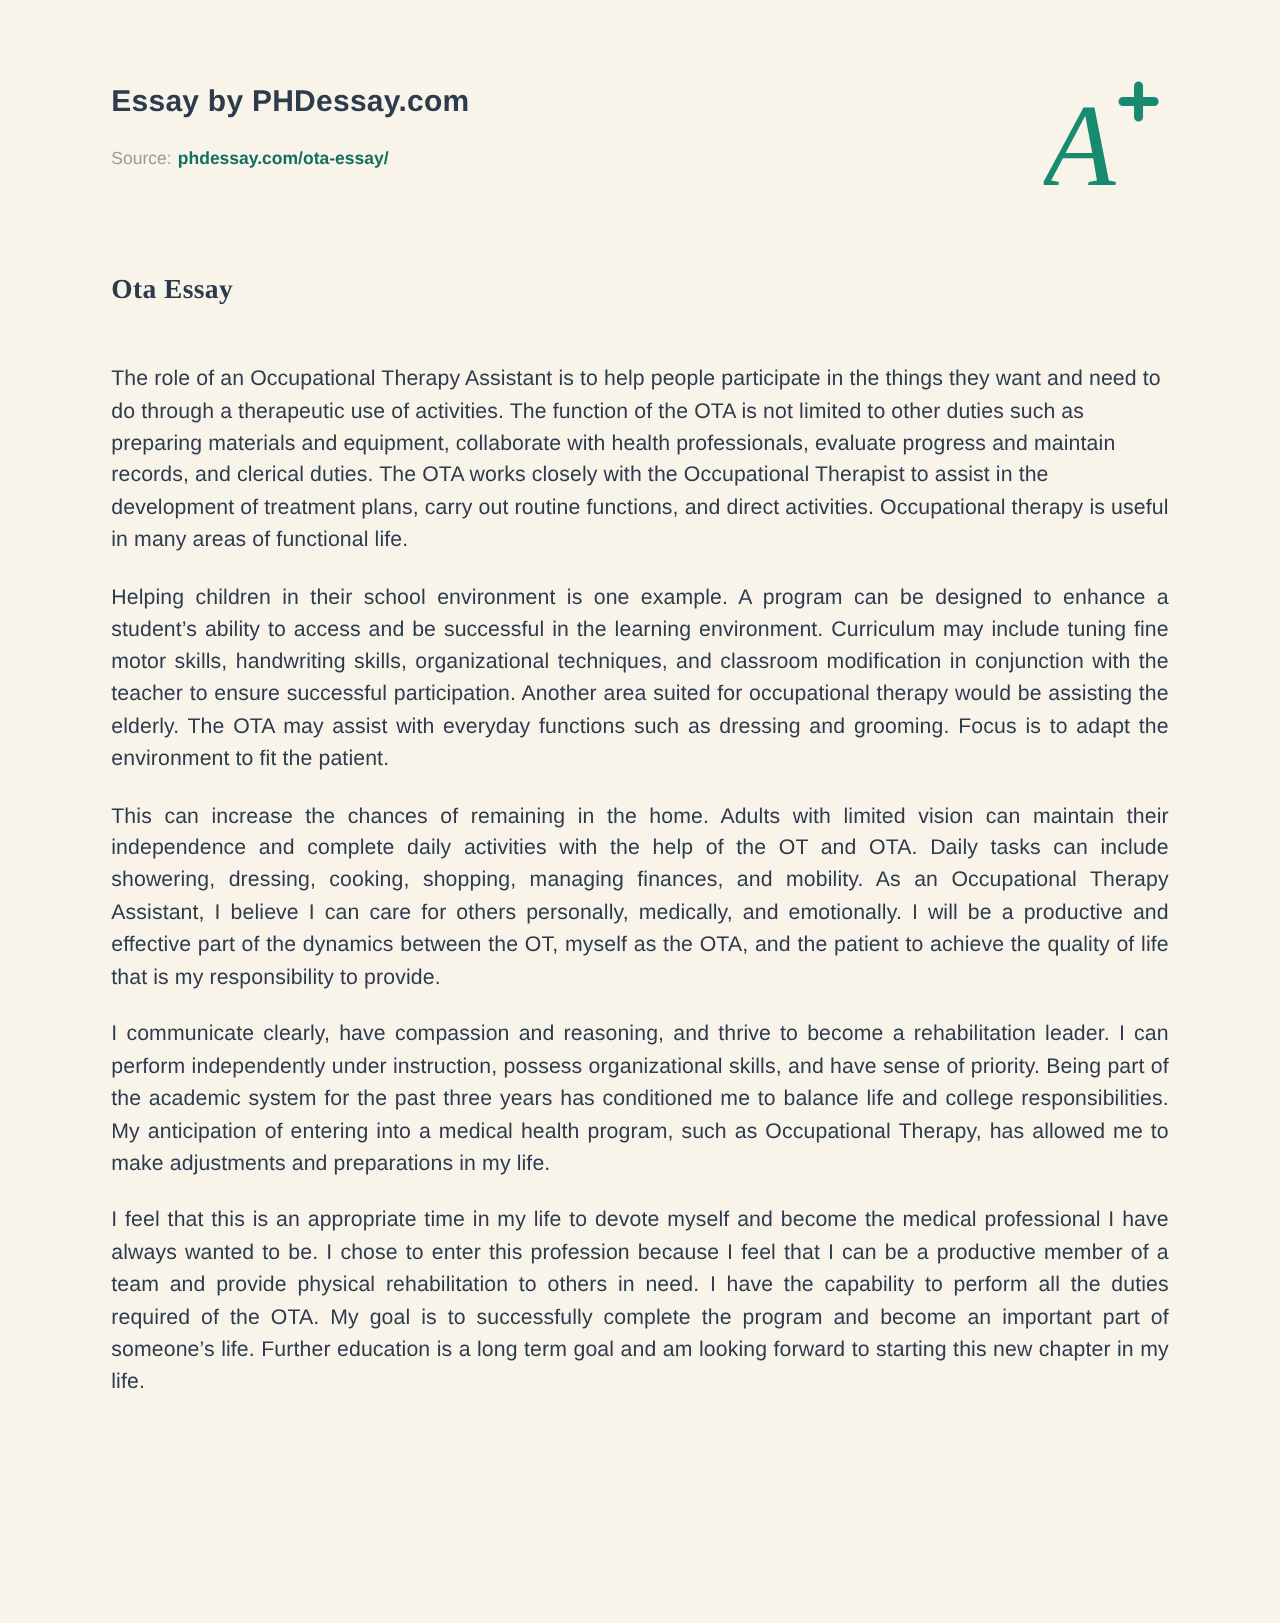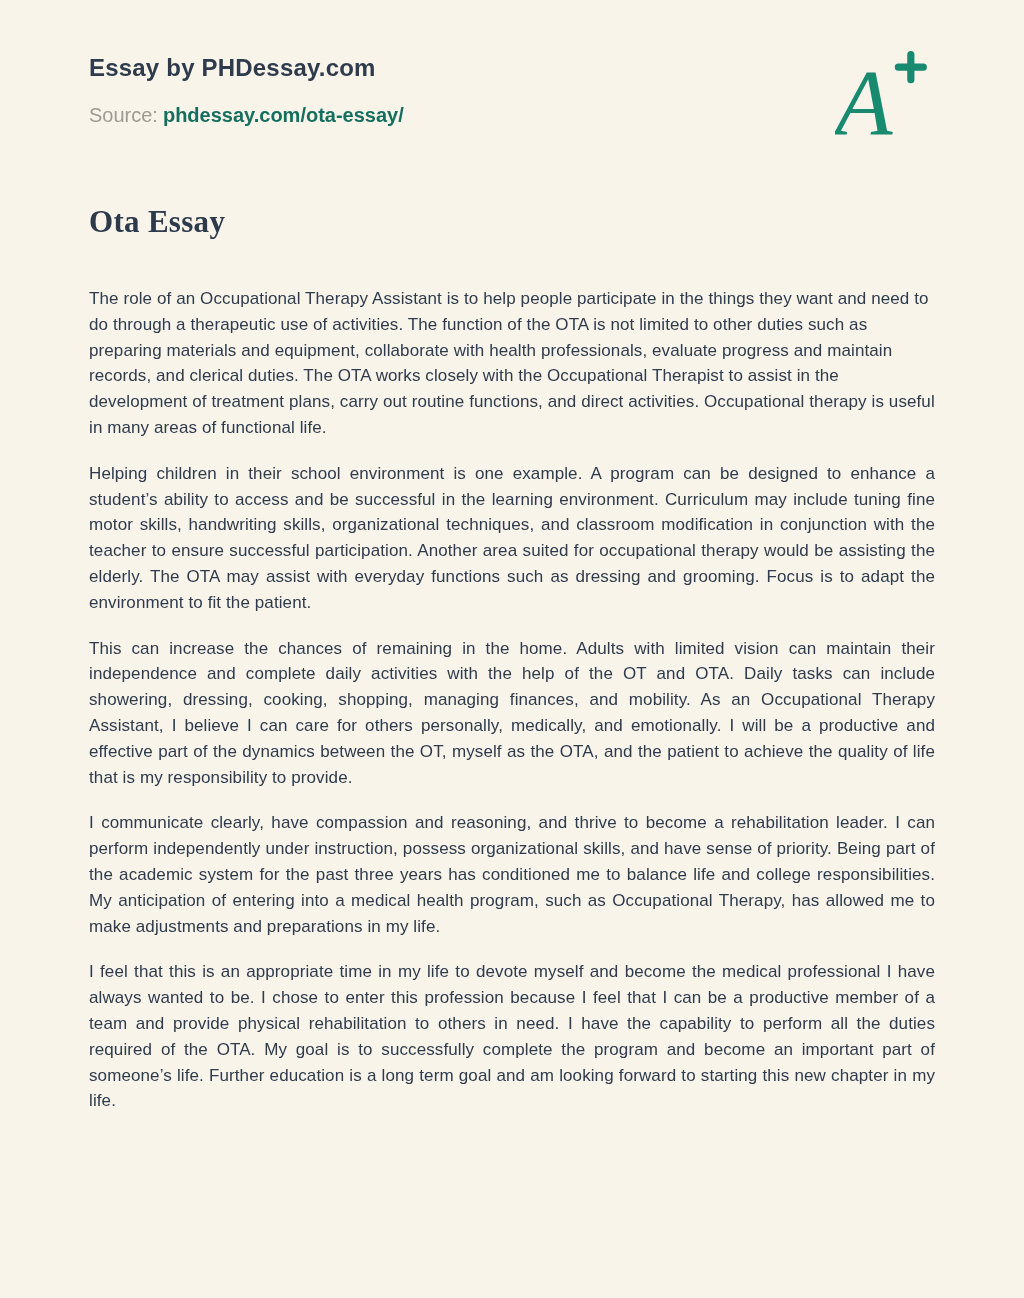--- a/index.html
+++ b/index.html
@@ -8,38 +8,38 @@
     width: 1024px;
     height: 1298px;
     margin: 0 auto;
     font-family: "Liberation Sans", "DejaVu Sans", sans-serif;
     color: #2e3b4d;
     overflow: hidden;
   }
   .page {
     width: 100%;
     height: 100%;
-    padding: 46px 89px 40px 89px;
+    padding: 60px 89px 40px 89px;
     background: #f9f4ea;
   }
   header.page-header {
     display: flex;
     justify-content: space-between;
     align-items: flex-start;
   }
   .head-left { padding-top: 8px; }
   .header-title {
     font-size: 24px;
     font-weight: 700;
     letter-spacing: 0.2px;
     color: #2e3b4d;
   }
   .source-line {
     margin-top: 22px;
-    font-size: 20px;
+    font-size: 14px;
   }
   .source-label {
     color: #9b9b93;
     margin-right: 5px;
   }
   .source-link {
     color: #156f5f;
     font-weight: 600;
     text-decoration: none;
     cursor: pointer;
@@ -47,21 +47,21 @@
   .logo {
     width: 96px;
     height: 100px;
     flex: 0 0 auto;
     margin-right: 4px;
   }
   .logo svg { width: 100%; height: 100%; display: block; }
   .essay-title {
     margin-top: 58px;
     font-family: "Liberation Serif", "DejaVu Serif", serif;
-    font-size: 31px;
+    font-size: 22px;
     font-weight: 700;
     letter-spacing: 0.3px;
     color: #2c3a4c;
   }
   main.essay-body { margin-top: 46px; }
   .essay-body p {
     font-size: 17px;
     line-height: 25.8px;
     color: #2e3b4d;
     text-align: justify;

